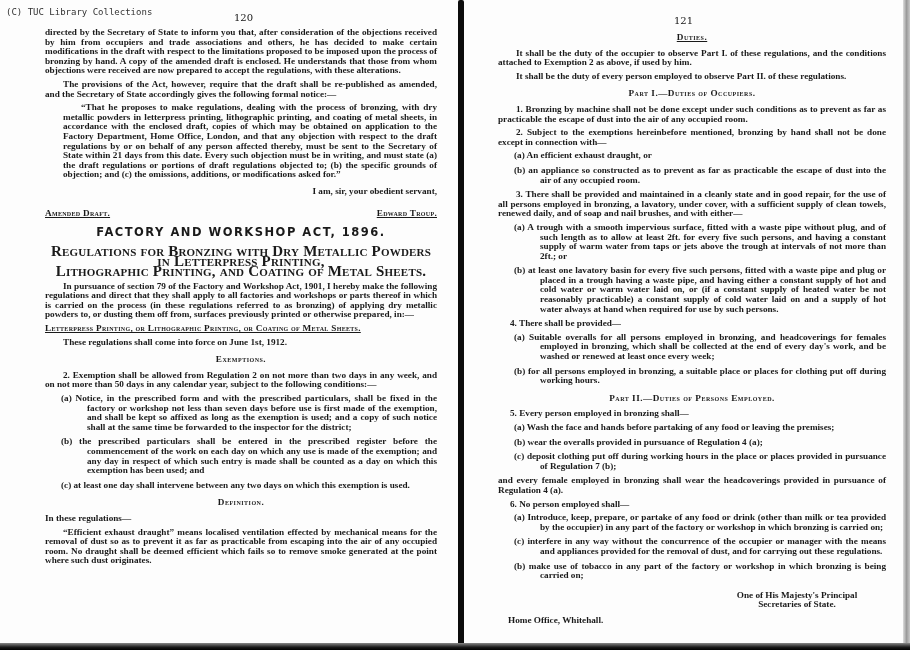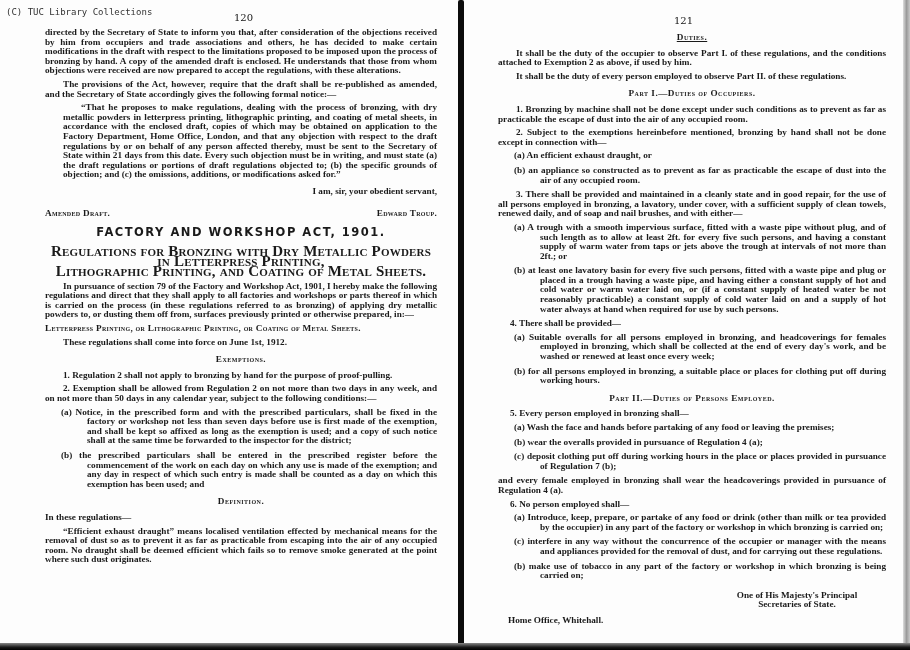--- a/index.html
+++ b/index.html
@@ -21,21 +21,21 @@
     .page.left .page-number { left: 234px; top: 12px; }
     .page.right .page-number { left: 210px; top: 15px; }
 
     .text { position: absolute; font-family: "Liberation Serif", serif; font-size: 9.2px; line-height: 9.6px; font-weight: bold; color: #1a1a1a; text-align: justify; }
     .page.left .text { left: 45px; width: 392px; }
     .page.right .text { left: 34px; width: 388px; }
 
     p { margin-bottom: 4px; }
     .indent { text-indent: 18px; }
     .quote { margin-left: 18px; text-indent: 18px; margin-bottom: 7px; }
-    .sc { font-variant: small-caps; letter-spacing: 0.3px; }
+    .sc { font-variant: small-caps; letter-spacing: 0.3px; text-decoration: underline; }
 
     .sig-row { display: flex; justify-content: space-between; margin-top: 2px; margin-bottom: 10px; }
     .obedient { text-align: right; padding-left: 160px; margin-bottom: 12px; }
 
     .act-title { font-family: "DejaVu Sans", sans-serif; font-weight: bold; font-size: 11.5px; letter-spacing: 1.5px; text-align: center; margin: 4px 0 8px 0; }
     .subtitle { text-align: center; font-variant: small-caps; font-size: 15px; line-height: 10px; margin-bottom: 6px; letter-spacing: 0.2px; }
     .heading { text-align: center; font-variant: small-caps; letter-spacing: 0.5px; margin: 8px 0 6px 0; }
 
     .item { padding-left: 34px; text-indent: -26px; margin-left: 8px; margin-bottom: 5px; }
     .list-intro { text-indent: 12px; }
@@ -54,33 +54,33 @@
     <div class="page-number">120</div>
     <div class="text" style="top:28px;">
       <p>directed by the Secretary of State to inform you that, after consideration of the objections received by him from occupiers and trade associations and others, he has decided to make certain modifications in the draft with respect to the limitations proposed to be imposed upon the process of bronzing by hand. A copy of the amended draft is enclosed. He understands that those from whom objections were received are now prepared to accept the regulations, with these alterations.</p>
       <p class="indent">The provisions of the Act, however, require that the draft shall be re-published as amended, and the Secretary of State accordingly gives the following formal notice:—</p>
       <p class="quote">“That he proposes to make regulations, dealing with the process of bronzing, with dry metallic powders in letterpress printing, lithographic printing, and coating of metal sheets, in accordance with the enclosed draft, copies of which may be obtained on application to the Factory Department, Home Office, London, and that any objection with respect to the draft regulations by or on behalf of any person affected thereby, must be sent to the Secretary of State within 21 days from this date. Every such objection must be in writing, and must state (a) the draft regulations or portions of draft regulations objected to; (b) the specific grounds of objection; and (c) the omissions, additions, or modifications asked for.”</p>
       <div class="obedient">I am, sir, your obedient servant,</div>
       <div class="sig-row">
         <span class="sc">Amended Draft.</span>
         <span class="sc">Edward Troup.</span>
       </div>
-      <div class="act-title">FACTORY AND WORKSHOP ACT, 1901.</div>
+      <div class="act-title">FACTORY AND WORKSHOP ACT, 1896.</div>
       <div class="subtitle">
         <div>Regulations for Bronzing with Dry Metallic Powders in Letterpress Printing,</div>
         <div>Lithographic Printing, and Coating of Metal Sheets.</div>
       </div>
       <p class="indent">In pursuance of section 79 of the Factory and Workshop Act, 1901, I hereby make the following regulations and direct that they shall apply to all factories and workshops or parts thereof in which is carried on the process (in these regulations referred to as bronzing) of applying dry metallic powders to, or dusting them off from, surfaces previously printed or otherwise prepared, in:—</p>
       <p class="sc">Letterpress Printing, or Lithographic Printing, or Coating of Metal Sheets.</p>
       <p class="indent">These regulations shall come into force on June 1st, 1912.</p>
       <div class="heading">Exemptions.</div>
-      <p class="indent">1. Regulation 2 shall not apply to bronzing by hand for the purpose of proof-pulling.</p>
       <p class="indent">2. Exemption shall be allowed from Regulation 2 on not more than two days in any week, and on not more than 50 days in any calendar year, subject to the following conditions:—</p>
       <p class="item"><span>(a)</span> <span>Notice, in the prescribed form and with the prescribed particulars, shall be fixed in the factory or workshop not less than seven days before use is first made of the exemption, and shall be kept so affixed as long as the exemption is used; and a copy of such notice shall at the same time be forwarded to the inspector for the district;</span></p>
       <p class="item"><span>(b)</span> <span>the prescribed particulars shall be entered in the prescribed register before the commencement of the work on each day on which any use is made of the exemption; and any day in respect of which such entry is made shall be counted as a day on which this exemption has been used; and</span></p>
+      <p class="item"><span>(c)</span> <span>at least one day shall intervene between any two days on which this exemption is used.</span></p>
       <div class="heading">Definition.</div>
       <p>In these regulations—</p>
       <p class="indent">“Efficient exhaust draught” means localised ventilation effected by mechanical means for the removal of dust so as to prevent it as far as practicable from escaping into the air of any occupied room. No draught shall be deemed efficient which fails so to remove smoke generated at the point where such dust originates.</p>
     </div>
   </div>
 
   <div class="gutter"></div>
 
   <div class="page right">
     <div class="page-number">121</div>

